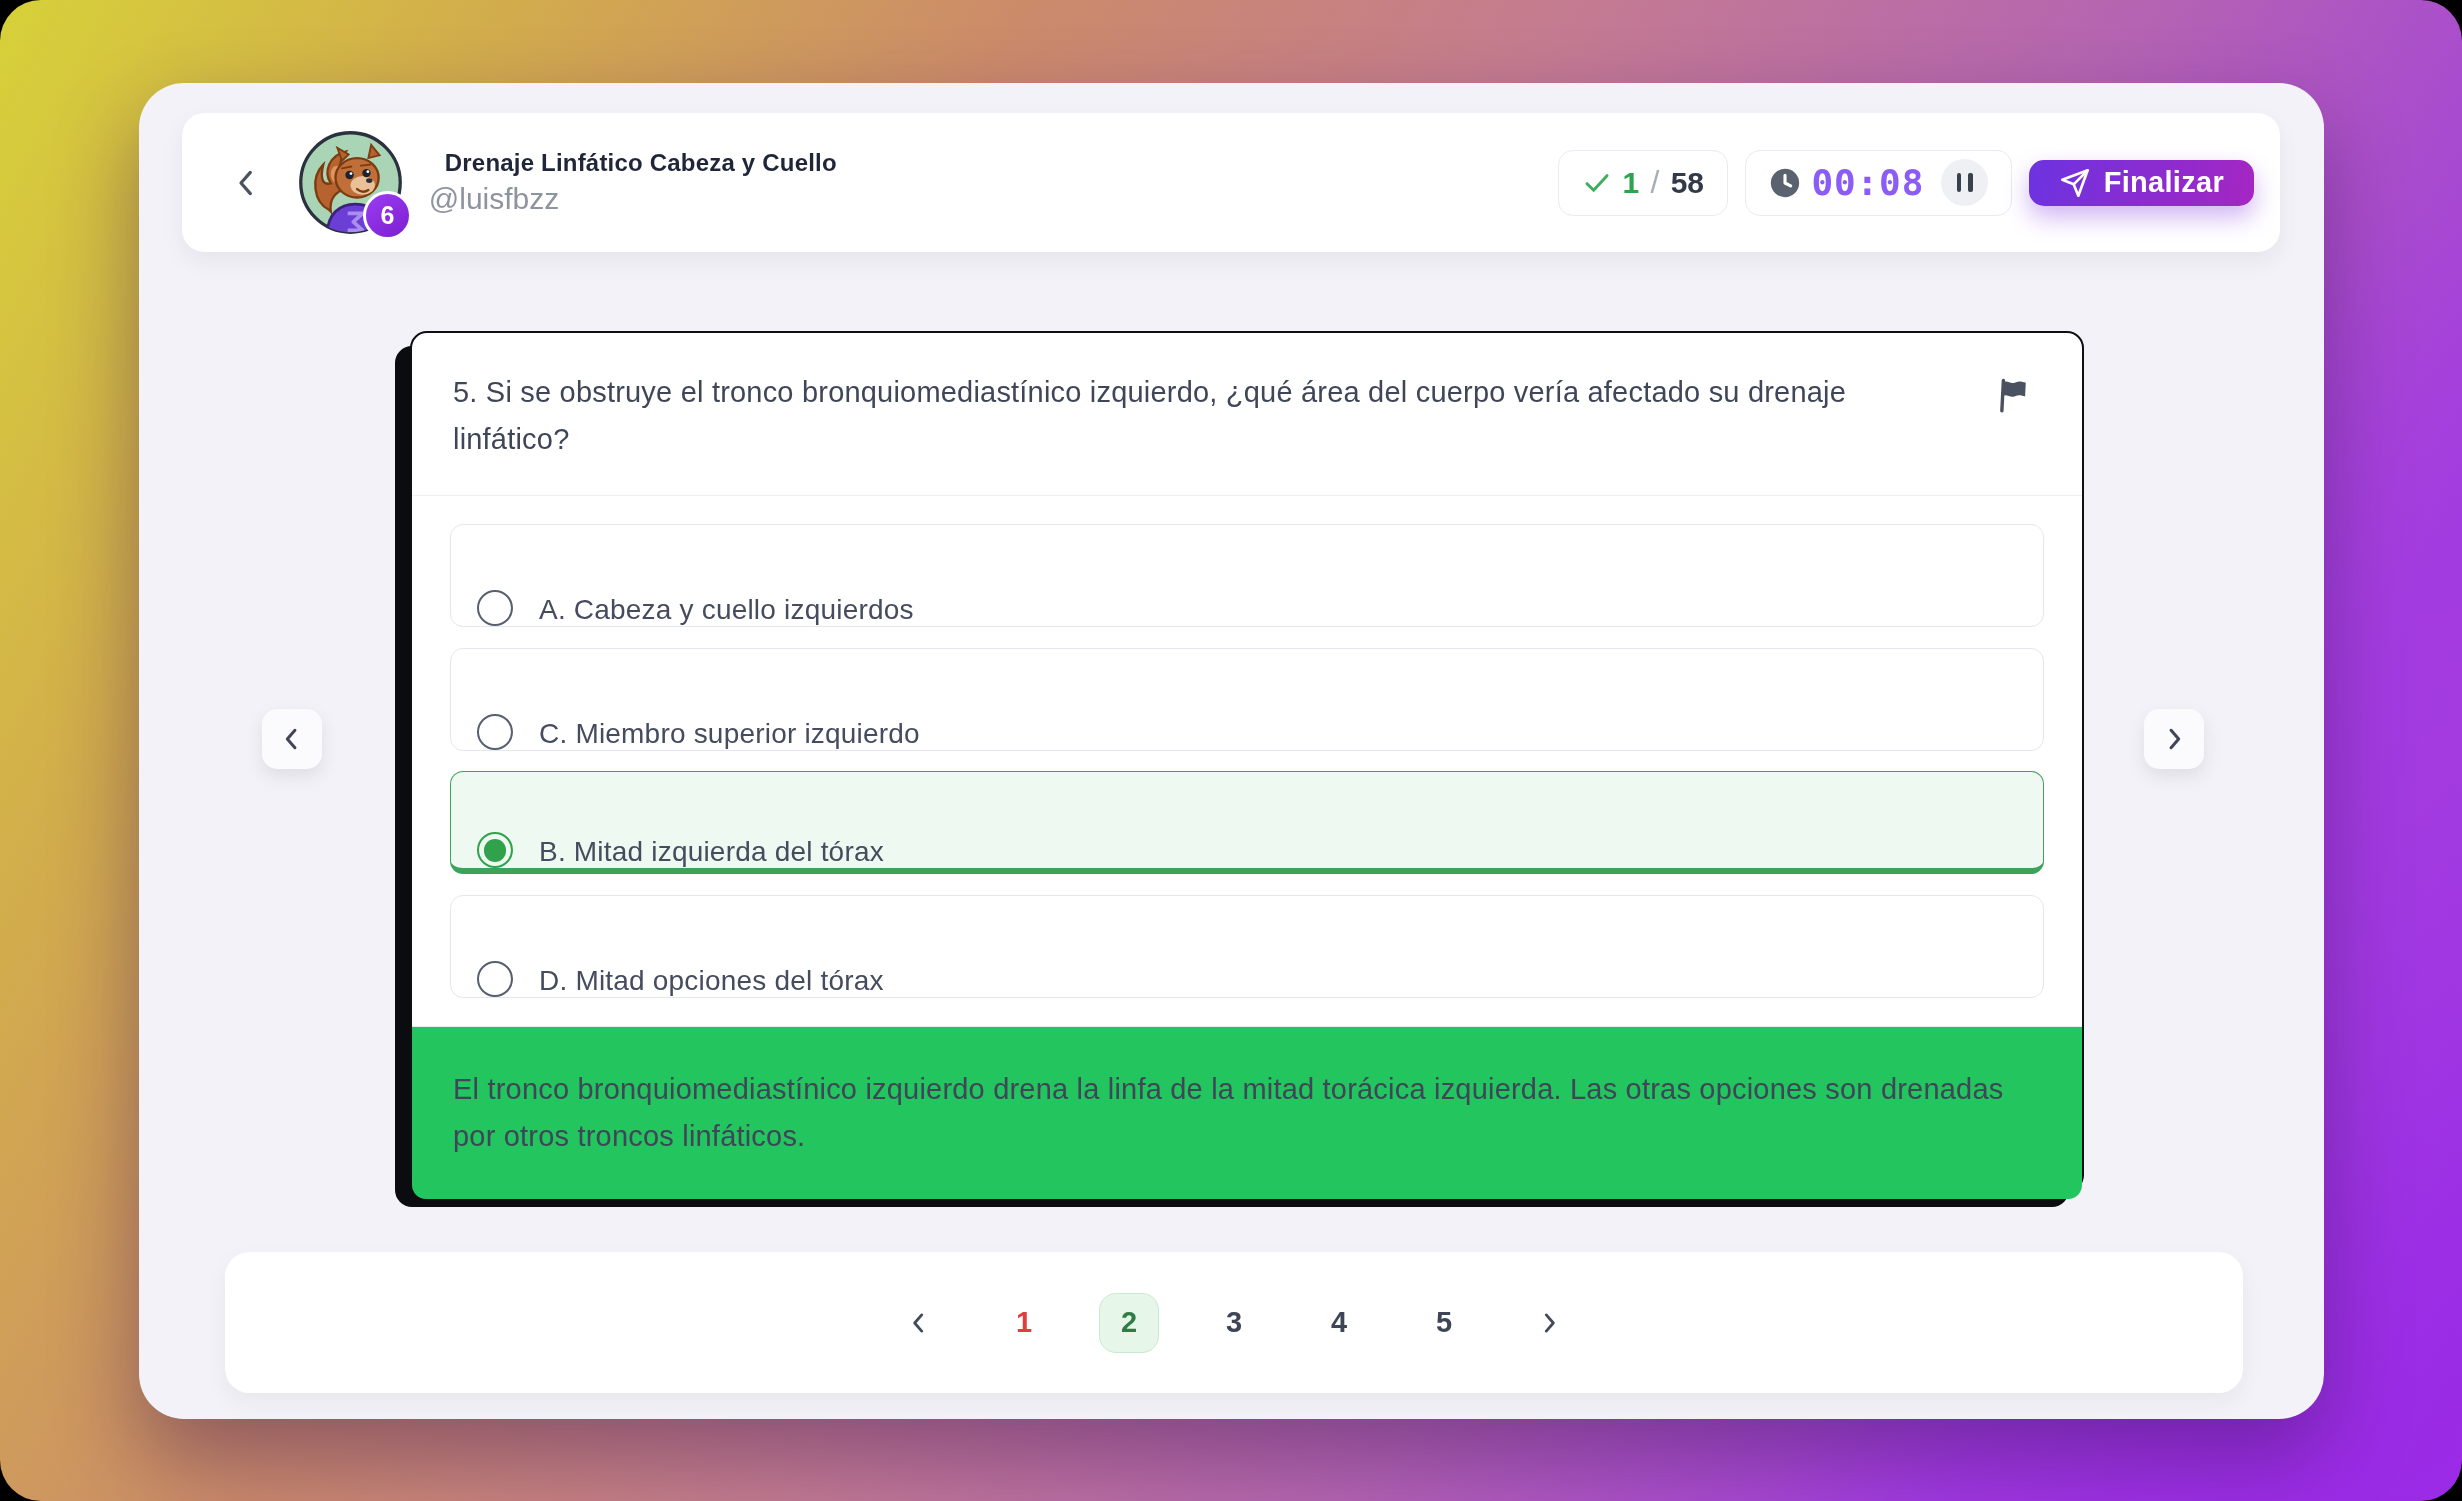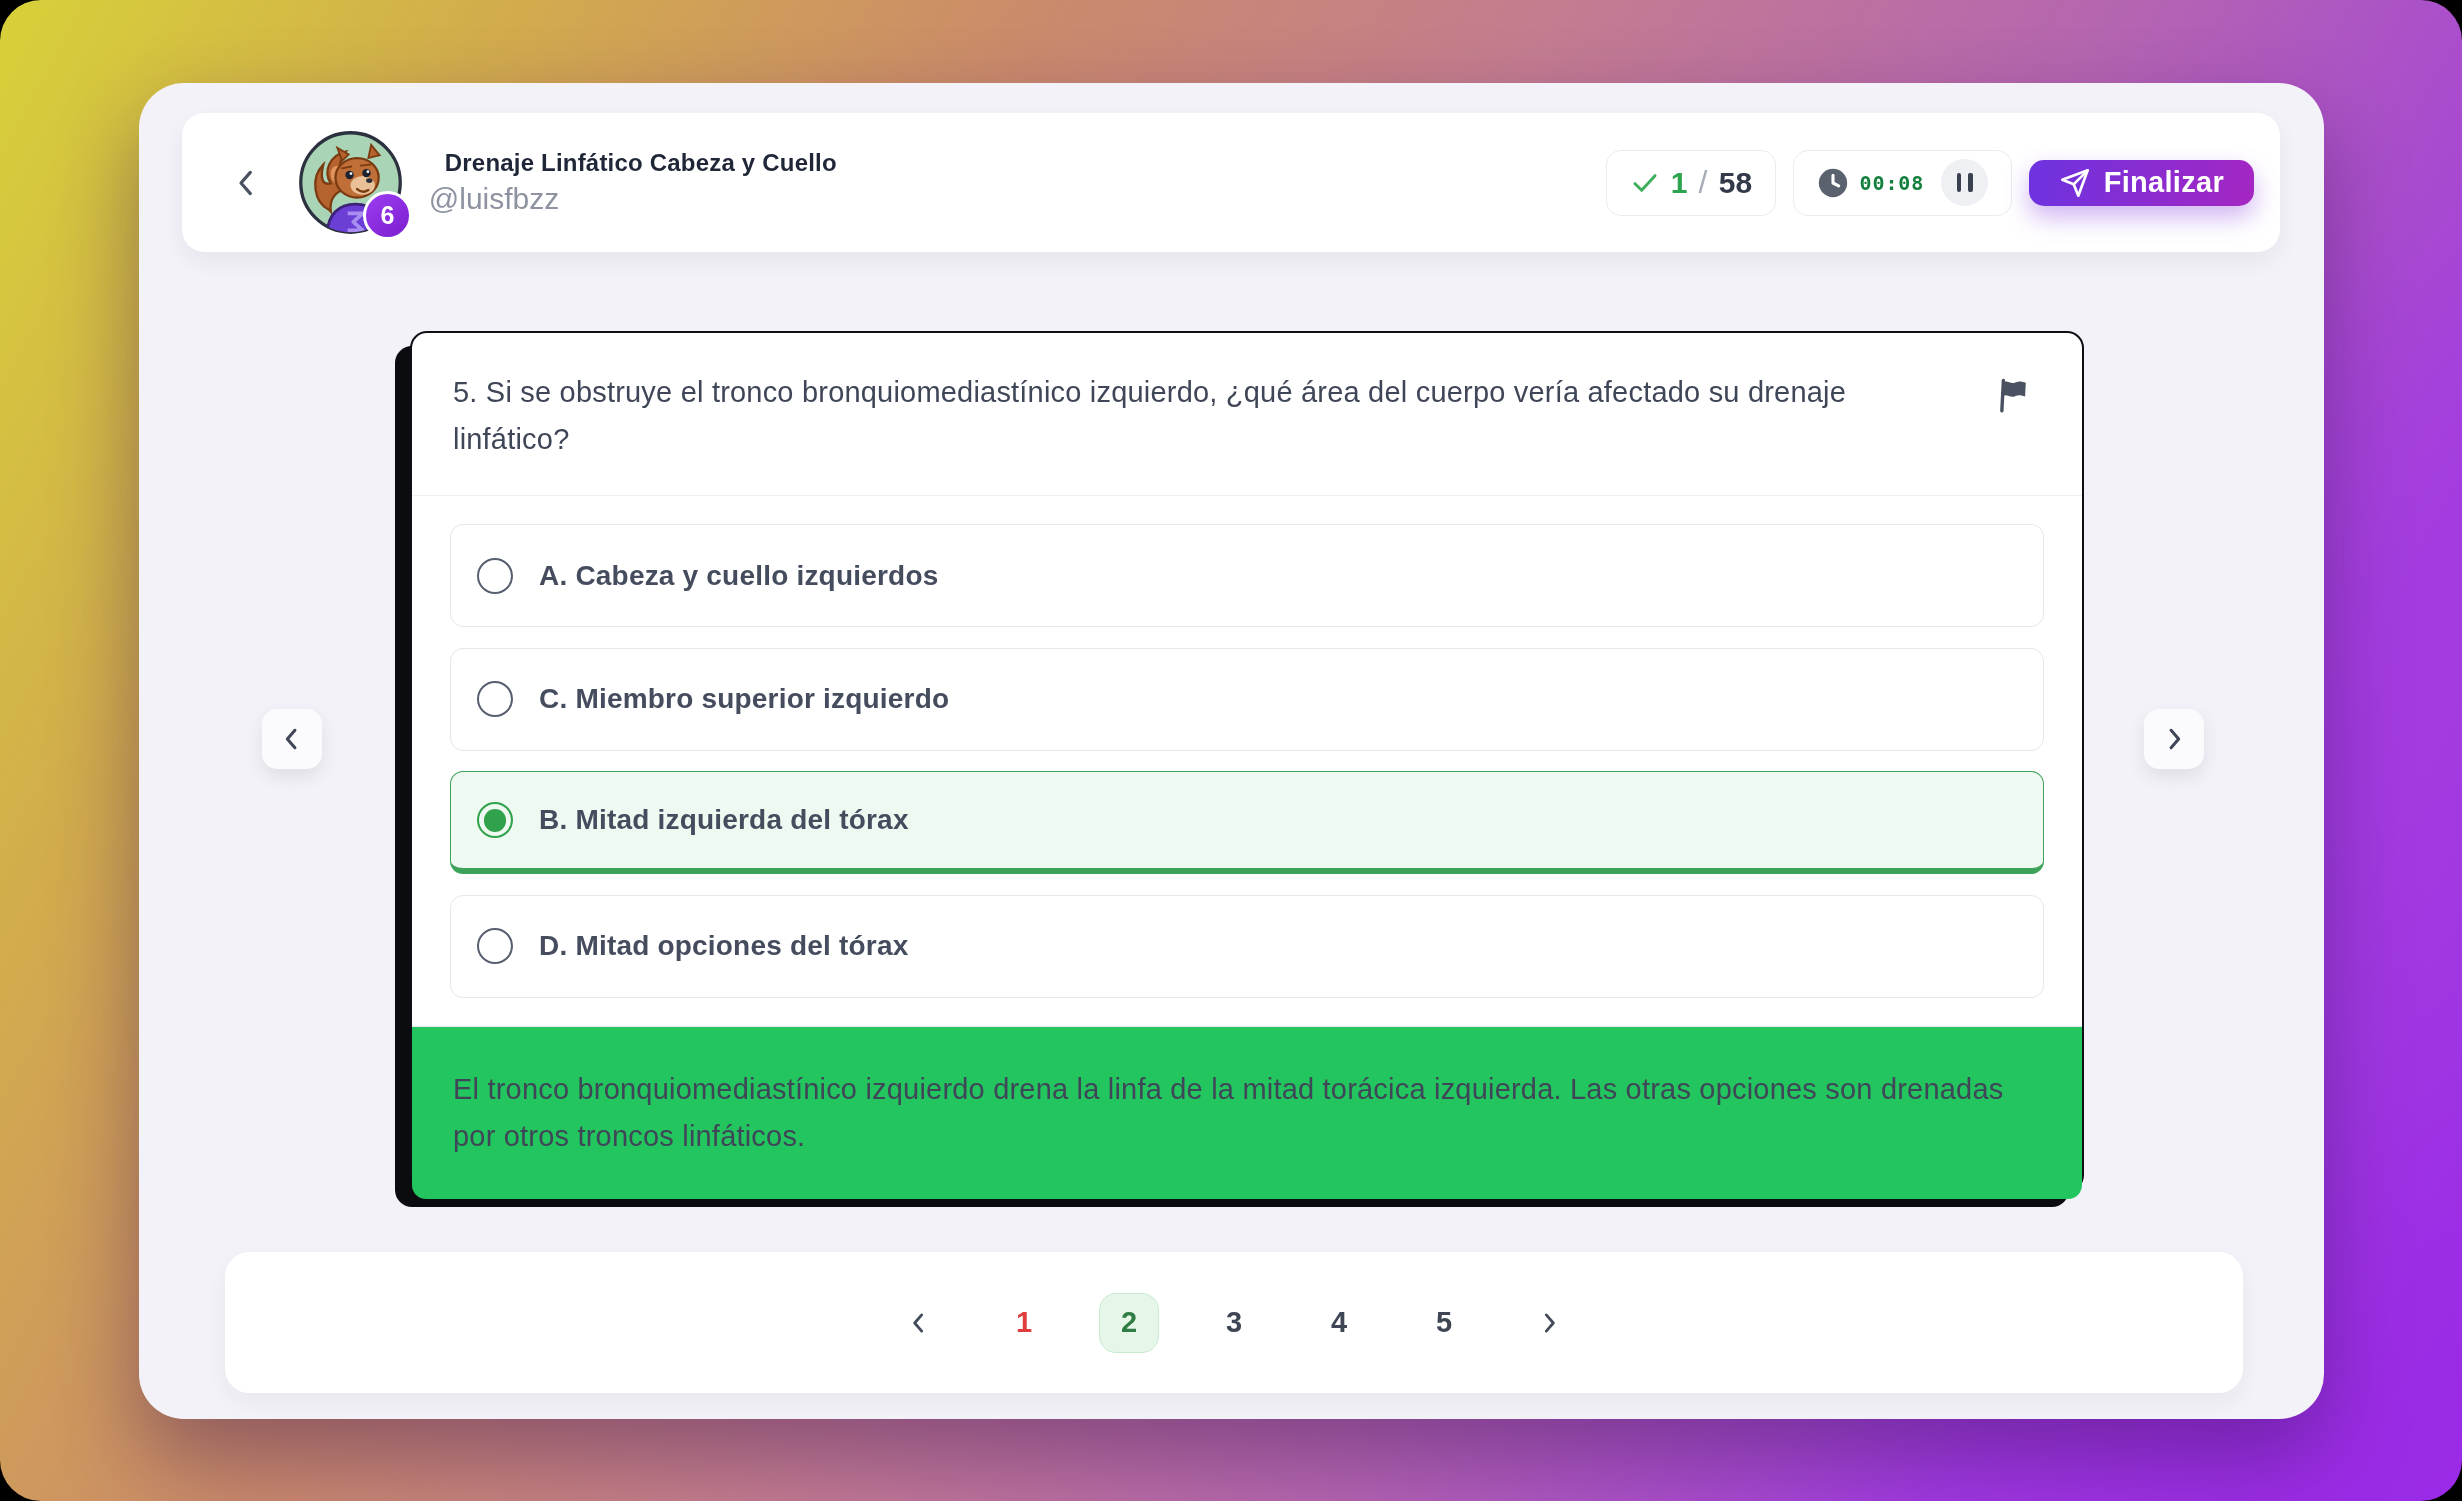--- a/index.html
+++ b/index.html
@@ -31,44 +31,44 @@
   .title-block { margin-left:24.4px; }
   .quiz-title { font-size:24px; font-weight:700; color:#1f2637; letter-spacing:0.2px;margin-left:16px; }
   .quiz-user  { font-size:30px; color:#8d93a0; margin-top:5.6px; }
 
   .topbar-right { margin-left:auto; display:flex; align-items:center; gap:17px; }
   .pill { height:66px; background:#fff; border:1.9px solid #e9ebf1; border-radius:15px;
           display:flex; align-items:center; padding:0 22.5px; gap:9.4px; }
   .progress-current { color:#2ea44f; font-size:30px; font-weight:700; }
   .progress-sep { color:#a7adb8; font-size:32px; font-weight:300; padding:0 1.9px; }
   .progress-total { color:#323949; font-size:30px; font-weight:700; }
-  .timer-value { font-family:"DejaVu Sans Mono", monospace; font-size:20px; font-weight:700;
-                 color:#15803d; letter-spacing:0.9px; }
+  .timer-value { font-family:"DejaVu Sans Mono", monospace; font-size:36px; font-weight:700;
+                 color:#8b5cf6; letter-spacing:0.9px; }
   .pause-btn { width:47px; height:47px; border-radius:50%; background:#eef0f4; border:none;
                display:flex; align-items:center; justify-content:center; gap:6.6px; margin-left:7.5px; cursor:pointer; }
   .pause-btn i { display:block; width:4.7px; height:19px; background:#3a414e; border-radius:1.9px; }
 
   .finish-btn { height:46px; border:none; border-radius:15px; padding:0 30px;
                 display:flex; align-items:center; gap:13px; cursor:pointer;
                 background:linear-gradient(100deg,#6c33e0 0%, #a526c2 100%);
                 box-shadow:0 11.3px 24.4px rgba(122,44,220,.35); }
   .finish-label { color:#fff; font-size:29px; font-weight:700; letter-spacing:0.3px; }
 
   
   .card { position:absolute; left:271px; top:248px; width:1674px; height:861px;
           background:#ffffff; border:2.8px solid #0d0f14; border-radius:17px;
           box-shadow:-15px 15px 0 0 #0a0c10; display:flex; flex-direction:column; }
   .q-head { padding:36px 41px 32px 41px; display:flex; }
   .q-text { font-size:29px; line-height:47px; color:#3f4657; max-width:1511px; letter-spacing:0.2px; }
   .flag-btn { margin-left:auto; border:none; background:transparent; cursor:pointer; align-self:flex-start; padding:5.6px; }
 
   .options { border-top:1.9px solid #eef0f3; padding:28px 38px 7.5px 38px; }
-  .option { display:flex; align-items:center; gap:26px; height:103px; padding:0 26px;
+  .option { display:flex; align-items:flex-end; gap:26px; height:103px; padding:0 26px;
             border:1.9px solid #e4e7ed; border-radius:13px; margin-bottom:20.6px;
-            background:#fff; cursor:pointer;font-weight:bold; }
+            background:#fff; cursor:pointer; }
   .radio { width:36px; height:36px; border-radius:50%; border:2.8px solid #586070; position:relative; flex:none; }
   .option-label { font-size:28px; color:#454c5e; letter-spacing:0.2px; }
   .option.selected { background:#eef9f1; border-color:#3da35a; border-bottom-width:6.6px; }
   .option.selected .radio { border-color:#31a24c; }
   .option.selected .radio::after { content:""; position:absolute; inset:4.7px; border-radius:50%; background:#31a24c; }
 
   .explanation { margin-top:auto; background:#22c55e; border-top:1.9px solid #e8eaef;
                  border-radius:0 0 14px 14px; padding:39px 41px; }
   .explanation-text { font-size:29px; line-height:47px; color:#3f4657; letter-spacing:0.2px; }
 

